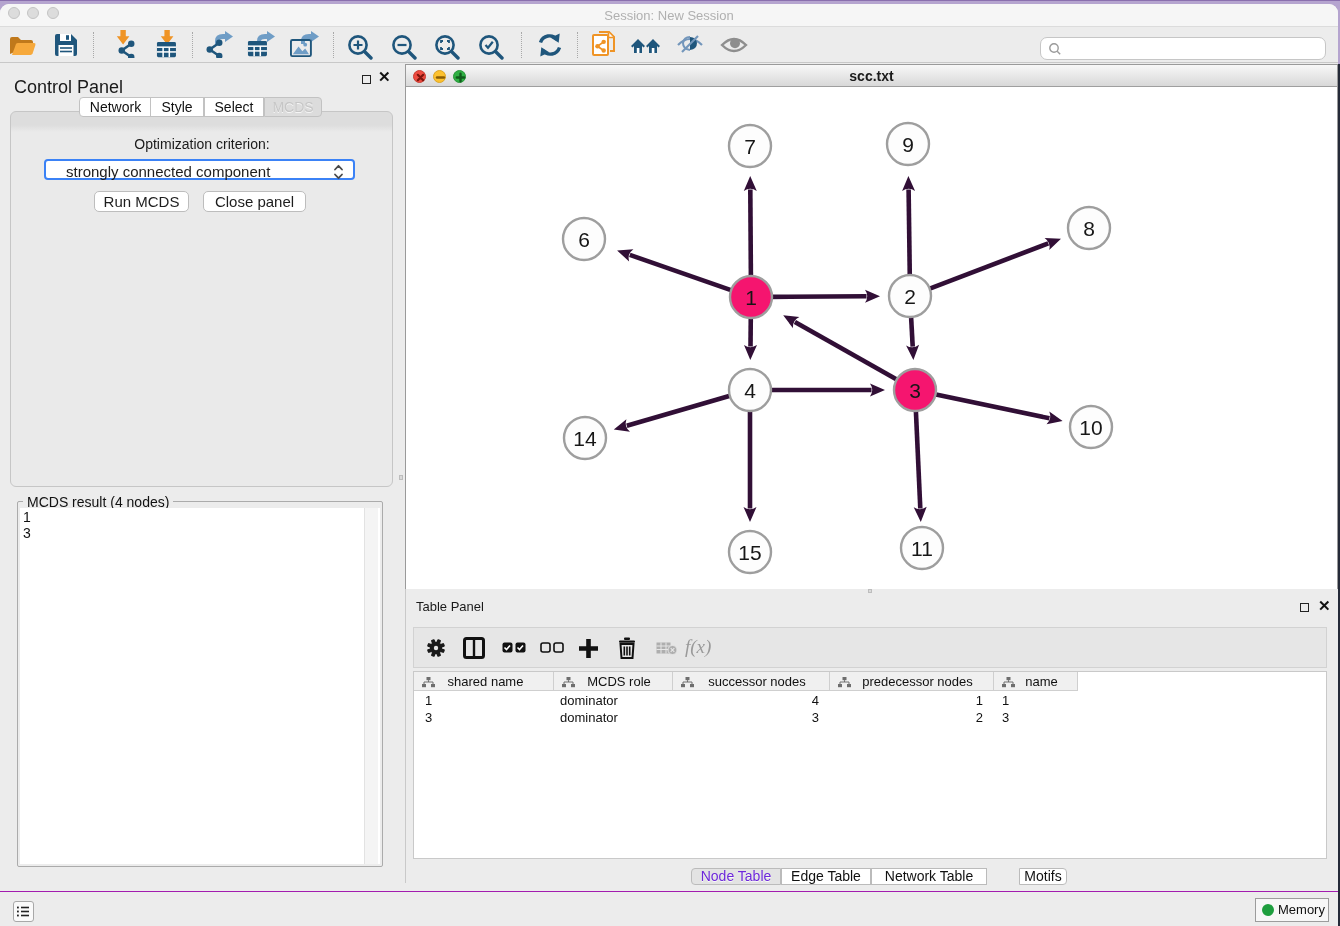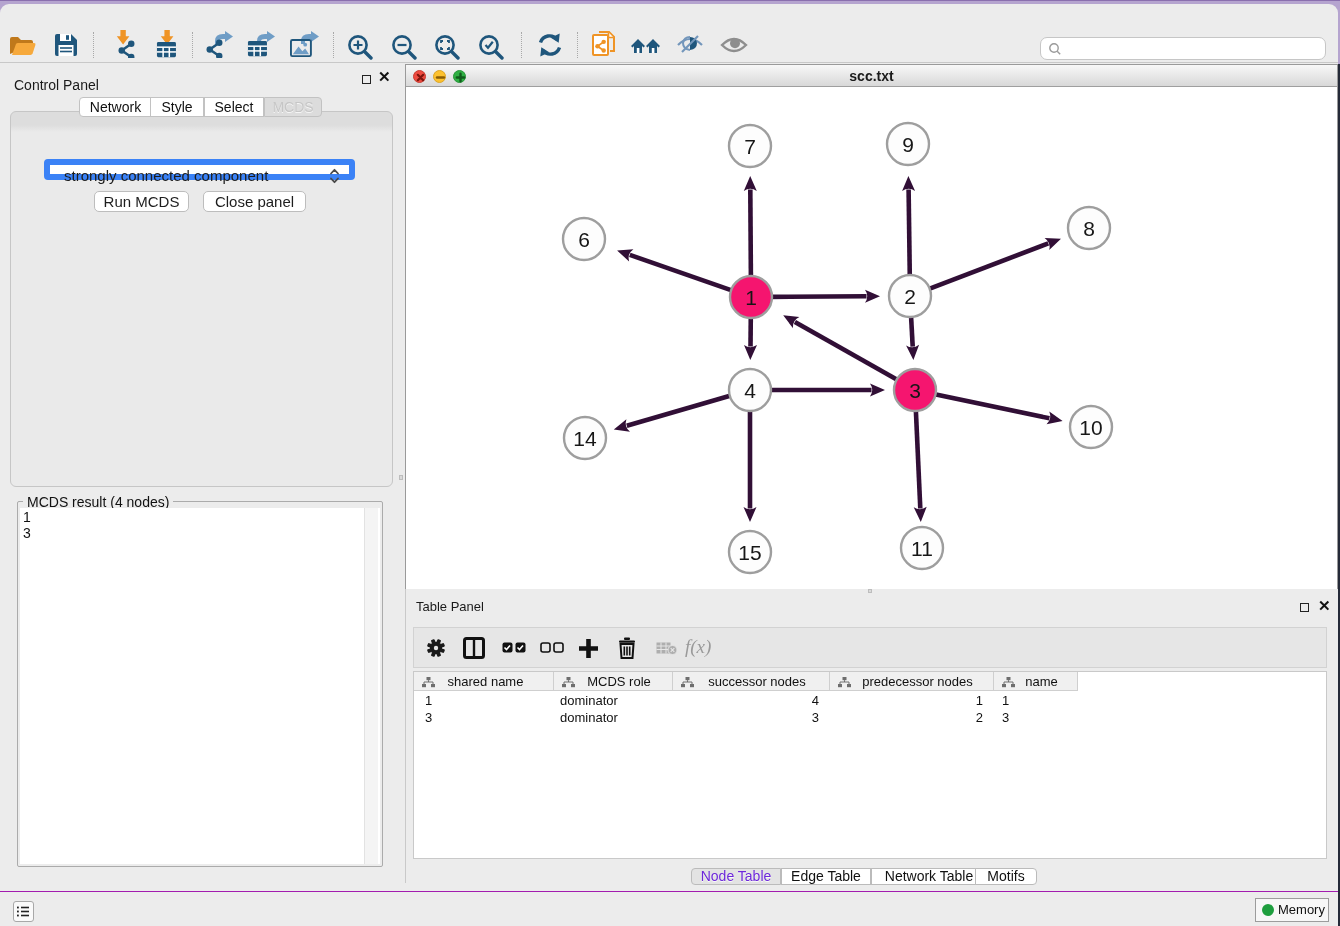--- a/index.html
+++ b/index.html
@@ -9,27 +9,27 @@
 #darkedge { left:1338px; top:64px; width:2px; height:862px; background:#252a38; }
 #win { left:0; top:4px; width:1338px; height:922px; background:#ececec; border-radius:9px 9px 0 0; will-change:transform; transform:translateZ(0); }
 #titlebar { left:0; top:0; width:1338px; height:23px; background:#f6f6f6; border-radius:9px 9px 0 0; border-bottom:1px solid #dcdcdc; }
 .tl { position:absolute; top:3px; width:12px; height:12px; border-radius:50%; background:#dcdcdc; border:1px solid #c4c4c4; }
 #wtitle { position:absolute; left:0; right:0; top:4px; text-align:center; font-size:13px; color:#b0b0b0; }
 #toolbar { left:0; top:23px; width:1338px; height:36px; background:#ececec; border-bottom:1px solid #c8c8c8; }
 .sep { position:absolute; top:5px; height:26px; width:1px; border-left:1px dotted #a9a9a9; }
 #search { position:absolute; left:1040px; top:10px; width:286px; height:23px; background:#fff; border:1px solid #c6c6c6; border-radius:7px; }
 
 #cp { left:0; top:59px; width:404px; height:832px; background:#ececec; }
-#cphead { position:absolute; left:14px; top:14px; font-size:14px; color:#1a1a1a; }
+#cphead { position:absolute; left:14px; top:14px; font-size:18px; color:#1a1a1a; }
 #cpfloat { position:absolute; left:362px; top:11.5px; width:9px; height:9px; border:1.5px solid #222; }
 #cpclose { position:absolute; left:378px; top:5px; font-size:15px; font-weight:700; color:#111; }
 #tabpane { position:absolute; left:10px; top:48px; width:383px; height:376px; background:linear-gradient(#dddddd 0px, #dddddd 13px, #eaeaea 20px, #eaeaea 100%); border:1px solid #c6c6c6; border-radius:6px; }
 .tab { position:absolute; top:34px; height:20px; background:#fff; border:1px solid #c2c2c2; font-size:14px; color:#111; text-align:center; line-height:19px; }
 #optlbl { position:absolute; left:0px; width:404px; top:73px; text-align:center; font-size:14px; color:#1a1a1a; }
-#combo { position:absolute; left:44px; top:96px; width:311px; height:21px; background:#fff; border:6px solid #3b82f6; border-radius:4px; font-size:15px; color:#1d1d1d; line-height:21px; padding-left:14px; }
+#combo { position:absolute; left:44px; top:96px; width:311px; height:21px; background:#fff; border:2px solid #3b82f6; border-radius:4px; font-size:15px; color:#1d1d1d; line-height:21px; padding-left:20px; }
 .btn { position:absolute; top:128px; height:21px; background:#fff; border:1px solid #bdbdbd; border-radius:5px; font-size:15px; color:#1d1d1d; text-align:center; line-height:20px; }
 #fs { position:absolute; left:17px; top:438px; width:366px; height:366px; border:1px solid #ababab; border-radius:2px; }
 #fslegend { position:absolute; left:23px; top:431px; background:#ececec; padding:0 4px; font-size:14px; color:#111; }
 #fsbox { position:absolute; left:20px; top:445px; width:360px; height:356px; background:#fff; }
 #statusbar { left:0; top:887px; width:1338px; height:35px; background:#ececec; border-top:1px solid #a21caf; }
 
 #net { left:405px; top:60px; width:933px; height:526px; border:1px solid #9a9a9a; border-bottom:1px solid #c6c6c6; background:#fff; }
 #nettitle { position:absolute; left:0; top:0; width:931px; height:22px; background:linear-gradient(#f8f8f8,#d8d8d8); border-bottom:1px solid #9f9f9f; }
 .tl2 { position:absolute; top:4.5px; width:13px; height:13px; border-radius:50%; }
 #netname { position:absolute; left:0; right:0; top:3px; text-align:center; font-size:14px; font-weight:700; color:#1a1a1a; }
@@ -43,20 +43,26 @@
 .hcell { position:absolute; top:0; height:19px; background:#f0f0f0; border-right:1px solid #cfcfcf; border-bottom:1px solid #cfcfcf; font-size:13px; color:#111; text-align:center; line-height:19px; }
 .cell { position:absolute; font-size:13px; color:#111; height:17px; line-height:17px; }
 .btab { position:absolute; top:0; height:17px; border:1px solid #bbb; background:#fff; font-size:14px; color:#111; text-align:center; line-height:14px; }
 #memory { position:absolute; left:1255px; top:6px; width:74px; height:24px; white-space:nowrap; background:#f7f7f7; border:1px solid #9c9c9c; font-size:13px; color:#111; }
 #autolbl { position:absolute; left:13px; top:9px; width:21px; height:21px; background:#fafafa; border:1px solid #a8a8a8; border-radius:3px; }
 svg { display:block; } #net svg { will-change: transform; transform: translateZ(0); }
 </style></head>
 <body>
 <div class="abs" id="darkedge"></div>
 <div class="abs" id="win">
+  <div class="abs" id="titlebar">
+    <div class="tl" style="left:8px;"></div>
+    <div class="tl" style="left:27px;"></div>
+    <div class="tl" style="left:47px;"></div>
+    <div id="wtitle">Session: New Session</div>
+  </div>
   <div class="abs" id="toolbar">
     <svg style="position:absolute;left:9px;top:7px" width="27" height="24" viewBox="0 0 27 24">
 <path d="M1 20 L1 5 Q1 3 3 3 L9 3 L12 6 L22 6 Q24 6 24 8 L24 10 Z" fill="#c0791b"></path>
 <path d="M3 21 L7 10 Q7.5 9 9 9 L25 9 Q27 9 26.4 11 L23.6 19.6 Q23 21 21.5 21 Z" fill="#f6a93c"></path>
       </svg>
 <svg style="position:absolute;left:54px;top:6px" width="25" height="24" viewBox="0 0 25 24">
 <path d="M1 3 Q1 1 3 1 L17 1 L23 7 L23 21 Q23 23 21 23 L3 23 Q1 23 1 21 Z" fill="#1f567c"></path>
 <rect x="6" y="1" width="11" height="7" fill="#fff"></rect>
         <rect x="12" y="2.2" width="3" height="4.6" fill="#1f567c"></rect>
 <rect x="4.5" y="12" width="15" height="11" fill="#fff"></rect>
@@ -199,20 +205,21 @@
 
   <div class="abs" id="cp">
     <div id="cphead">Control Panel</div>
     <div id="cpfloat"></div>
     <div id="cpclose">✕</div>
     <div id="tabpane"></div>
     <div class="tab" style="left:79px; width:73px; border-radius:4px 0 0 4px;">Network</div>
     <div class="tab" style="left:150px; width:54px;">Style</div>
     <div class="tab" style="left:204px; width:60px;">Select</div>
     <div class="tab" style="left:264px; width:58px; background:#dcdcdc; border-radius:0 4px 4px 0; color:#c6c6c6; text-shadow:0 1px 0 #f5f5f5;">MCDS</div>
+    <div id="optlbl">Optimization criterion:</div>
     <div id="combo">strongly connected component
       <svg width="13" height="16" style="position:absolute;right:8px;top:3px" viewBox="0 0 13 16">
           <g fill="none" stroke="#4a4a4a" stroke-width="1.8" stroke-linecap="round" stroke-linejoin="round">
             <path d="M3 5.5 L6.5 1.8 L10 5.5"></path>
             <path d="M3 10.5 L6.5 14.2 L10 10.5"></path>
           </g>
         </svg>
     </div>
     <div class="btn" style="left:94px; width:95px;">Run MCDS</div>
     <div class="btn" style="left:203px; width:103px;">Close panel</div>
@@ -414,21 +421,21 @@
 <div class="cell" style="left:11px;top:36.5px;">3</div>
 <div class="cell" style="left:146px;top:36.5px;">dominator</div>
 <div class="cell" style="left:259px;top:36.5px;width:146px;text-align:right;">3</div>
 <div class="cell" style="left:416px;top:36.5px;width:153px;text-align:right;">2</div>
 <div class="cell" style="left:588px;top:36.5px;">3</div>
     </div>
     <div style="position:absolute;left:0;top:279px;width:933px;">
         <div class="btab" style="left:285px;width:90px;background:#e3e3e3;color:#6d28d9;text-shadow:0 1px 0 #fafafa;border-radius:4px 0 0 4px;">Node Table</div>
 <div class="btab" style="left:375px;width:90px;">Edge Table</div>
 <div class="btab" style="left:465px;width:116px;">Network Table</div>
-<div class="btab" style="left:569px;width:62px;border-radius:0 4px 4px 0;">Motifs</div>
+<div class="btab" style="left:613px;width:48px;border-radius:0 4px 4px 0;">Motifs</div>
       </div>
   </div>
 
   <div class="abs" id="statusbar">
     <div id="autolbl">
       <svg width="15" height="15" viewBox="0 0 15 15" style="margin:2px">
           <g stroke="#222" stroke-width="1.6">
             <line x1="5" y1="3.5" x2="13" y2="3.5"></line>
             <line x1="5" y1="7.5" x2="13" y2="7.5"></line>
             <line x1="5" y1="11.5" x2="13" y2="11.5"></line>

